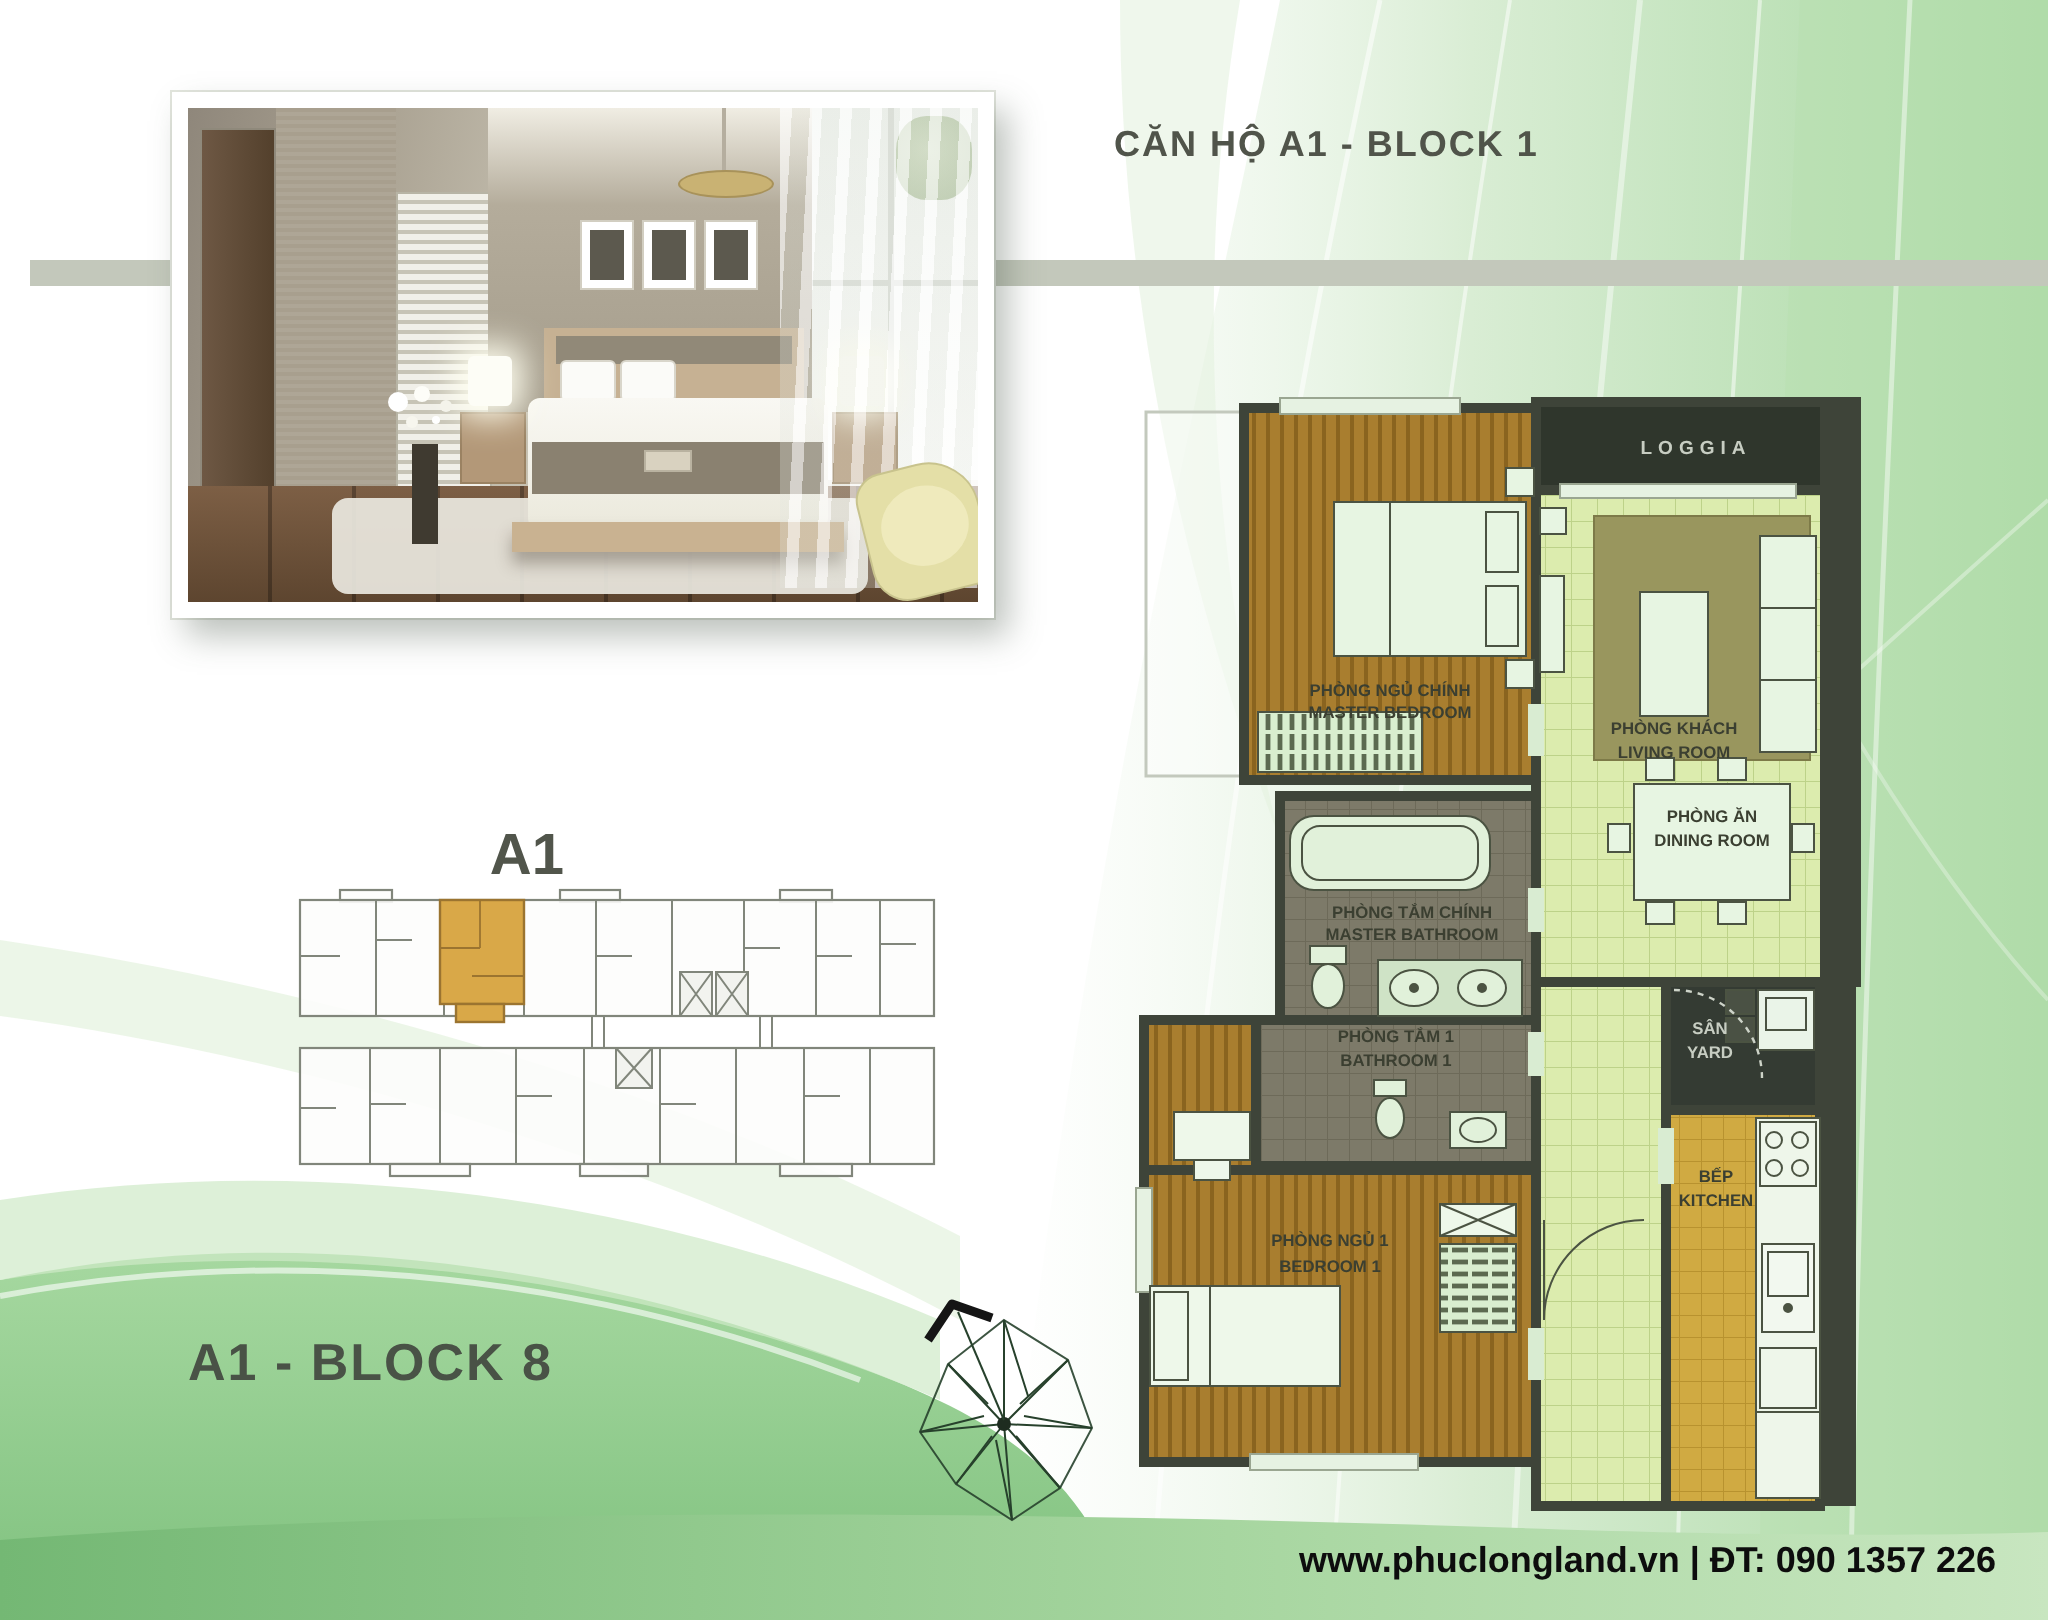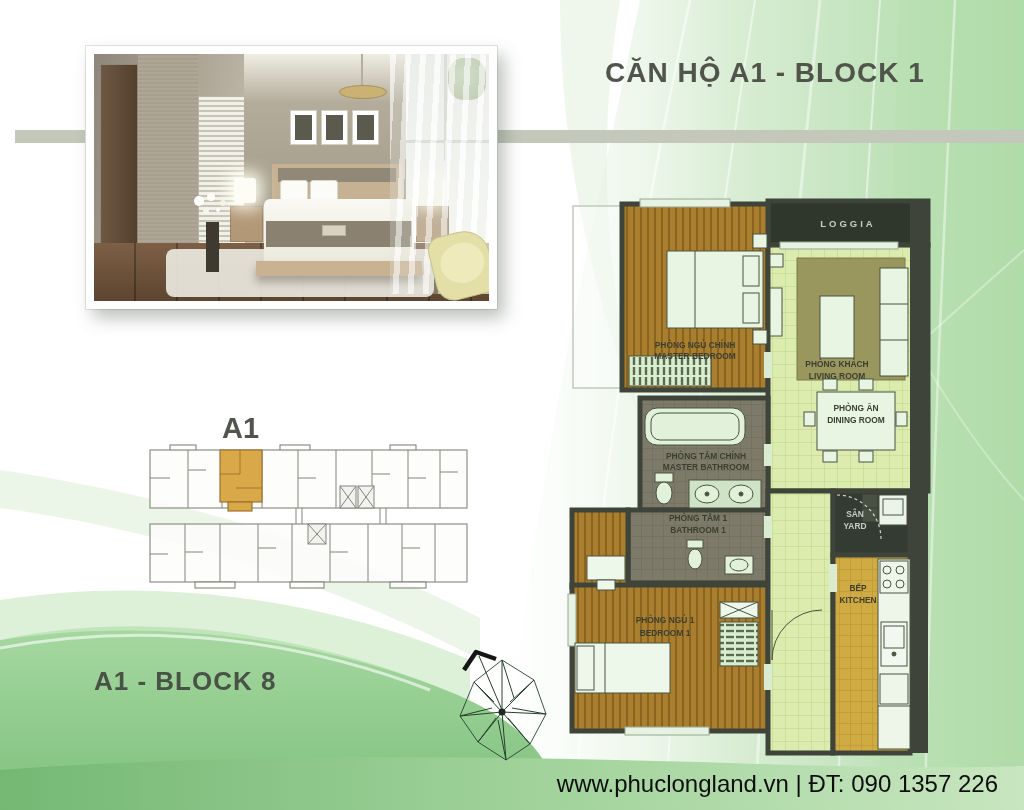--- a/index.html
+++ b/index.html
@@ -2,27 +2,27 @@
 <html><head>
 <meta charset="utf-8">
 <style>
   html,body{margin:0;padding:0;background:#ffffff;}
   .page{position:relative;width:1024px;height:810px;overflow:hidden;background:#ffffff;
         font-family:"Liberation Sans",sans-serif;}
   .bg{position:absolute;left:0;top:0;z-index:0;}
   .band{position:absolute;left:15px;top:130px;width:1009px;height:13px;background:#c3c8bb;z-index:1;}
 
   
-  .title-top{position:absolute;left:557px;top:57px;z-index:2;font-weight:bold;font-size:28px;
-             line-height:31px;color:#50544a;letter-spacing:1px;margin-left:48px;}
+  .title-top{position:absolute;left:557px;top:57px;z-index:2;font-weight:bold;font-size:18px;
+             line-height:31px;color:#50544a;letter-spacing:1px;}
   .title-bottom{position:absolute;left:94px;top:666px;z-index:2;font-weight:bold;font-size:26px;
              line-height:31px;color:#495246;letter-spacing:1px;}
-  .brand-a1{position:absolute;left:222px;top:412px;width:60px;text-align:left;z-index:2;
+  .brand-a1{position:absolute;left:222px;top:412px;width:60px;text-align:right;z-index:2;
              font-weight:bold;font-size:29px;color:#51554b;}
-  .footer-contact{position:absolute;right:26px;top:770px;z-index:3;font-weight:normal;font-size:24px;color:#0d0d0d;}
+  .footer-contact{position:absolute;right:26px;top:770px;z-index:3;font-weight:bold;font-size:18px;color:#0d0d0d;}
 
   
   .photo{position:absolute;left:86px;top:46px;z-index:2;background:#ffffff;padding:8px;
          box-shadow:7px 9px 16px rgba(80,92,78,.38),0 0 0 1px #e2e5dd;}
   .scene{position:relative;width:395px;height:247px;overflow:hidden;
          background:linear-gradient(100deg,#8f877b 0%,#aaa292 22%,#c9c4b5 48%,#e9e7de 72%,#f6f5f0 100%);}
   .scene div{position:absolute;}
   .ph-floor{left:0;bottom:0;width:395px;height:58px;
     background:linear-gradient(180deg,#7d5f45,#5d452f),repeating-linear-gradient(90deg,transparent 0 40px,rgba(0,0,0,.28) 40px 42px);
     background-blend-mode:multiply;}

